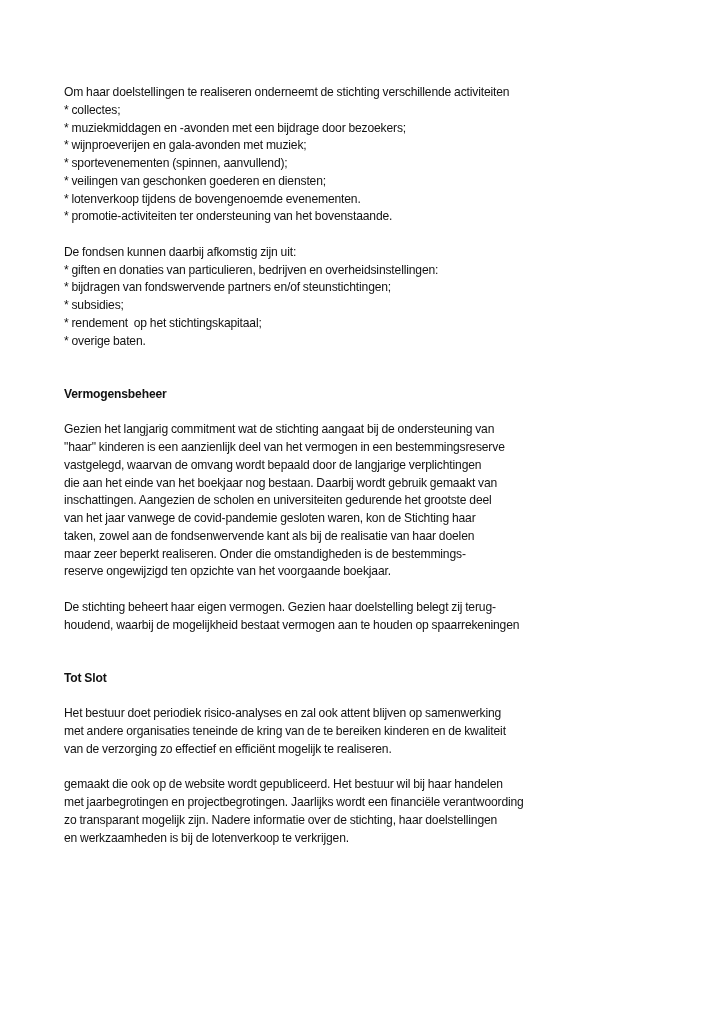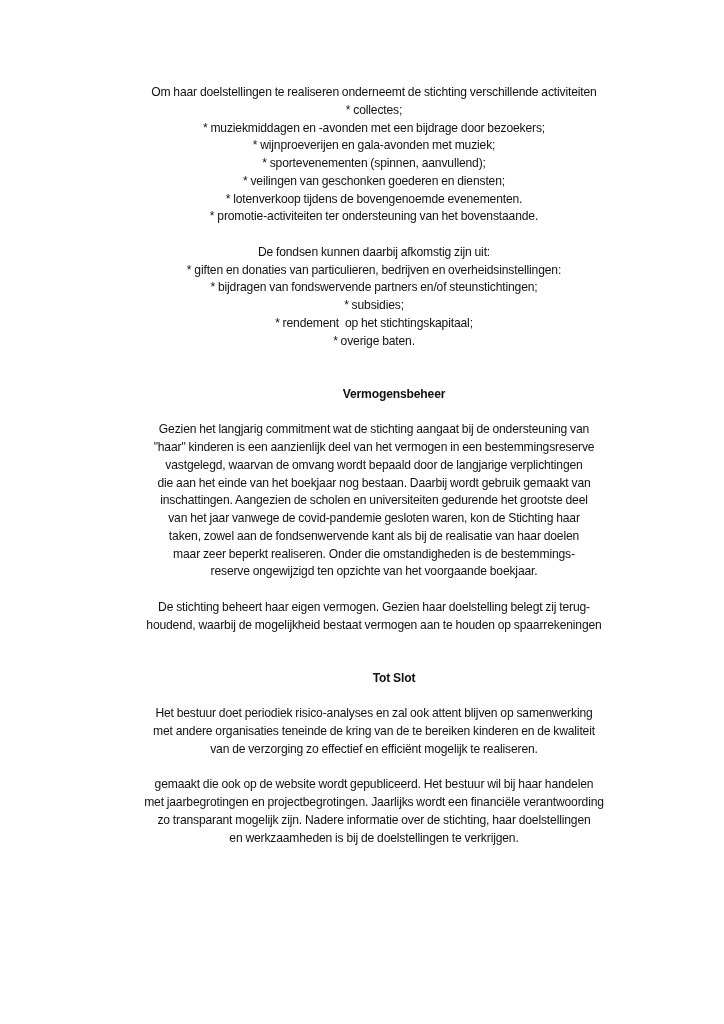--- a/index.html
+++ b/index.html
@@ -17,32 +17,30 @@
     }
     .page {
       position: absolute;
       left: 64px;
       top: 84px;
       width: 620px;
       font-size: 12.1px;
       line-height: 17.75px;
       letter-spacing: -0.15px;
       word-spacing: -0.3px;
-      text-align: center;
     }
     .line {
       white-space: pre;
       height: 17.75px;
     }
     .blank { height: 17.75px; }
     .heading {
       font-weight: bold;
       white-space: pre;
       height: 17.75px;
-      margin-left: 40px;
     }
     .gap2 { height: 35.5px; }
   </style>
 </head>
 <body>
 
 <div class="page">
 
   <div>
     <div class="line">Om haar doelstellingen te realiseren onderneemt de stichting verschillende activiteiten</div>
@@ -96,16 +94,16 @@
   <div>
     <div class="line">Het bestuur doet periodiek risico-analyses en zal ook attent blijven op samenwerking</div>
     <div class="line">met andere organisaties teneinde de kring van de te bereiken kinderen en de kwaliteit</div>
     <div class="line">van de verzorging zo effectief en efficiënt mogelijk te realiseren.</div>
   </div>
   <div class="blank"></div>
   <div>
     <div class="line">gemaakt die ook op de website wordt gepubliceerd. Het bestuur wil bij haar handelen</div>
     <div class="line">met jaarbegrotingen en projectbegrotingen. Jaarlijks wordt een financiële verantwoording</div>
     <div class="line">zo transparant mogelijk zijn. Nadere informatie over de stichting, haar doelstellingen</div>
-    <div class="line">en werkzaamheden is bij de doelstellingen te verkrijgen.</div>
+    <div class="line">en werkzaamheden is bij de lotenverkoop te verkrijgen.</div>
   </div>
 
 </div>
 
 </body></html>

